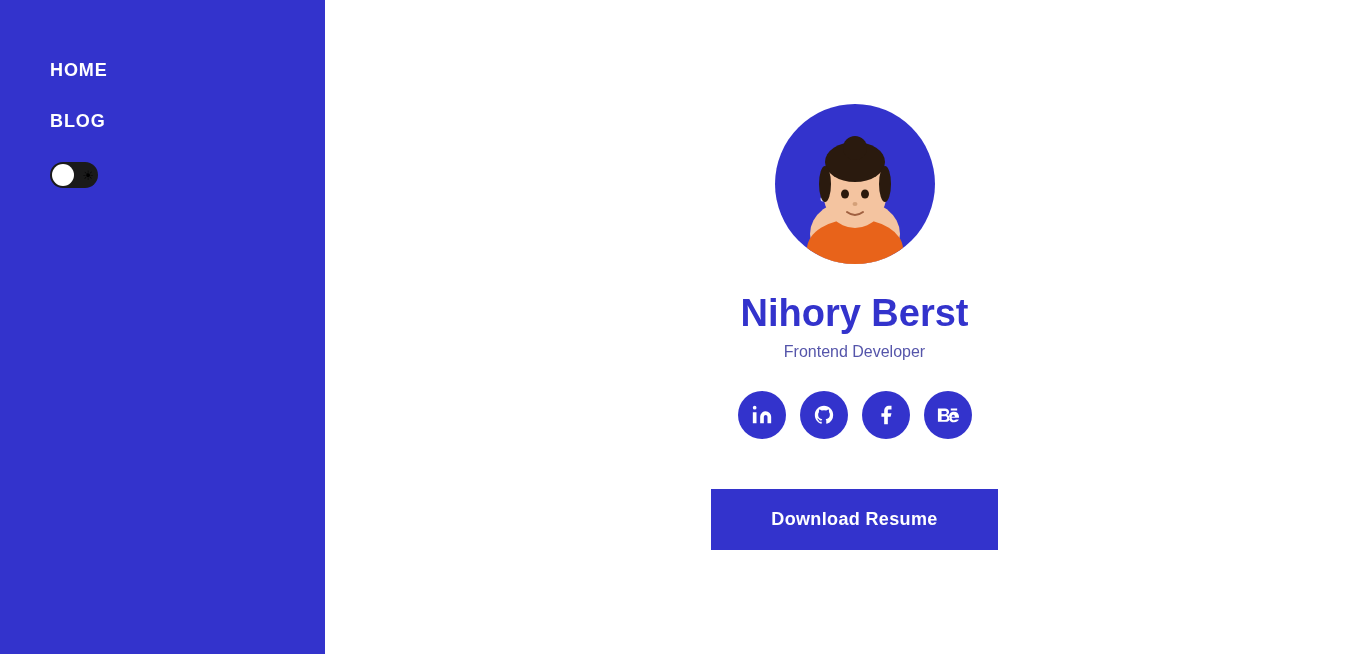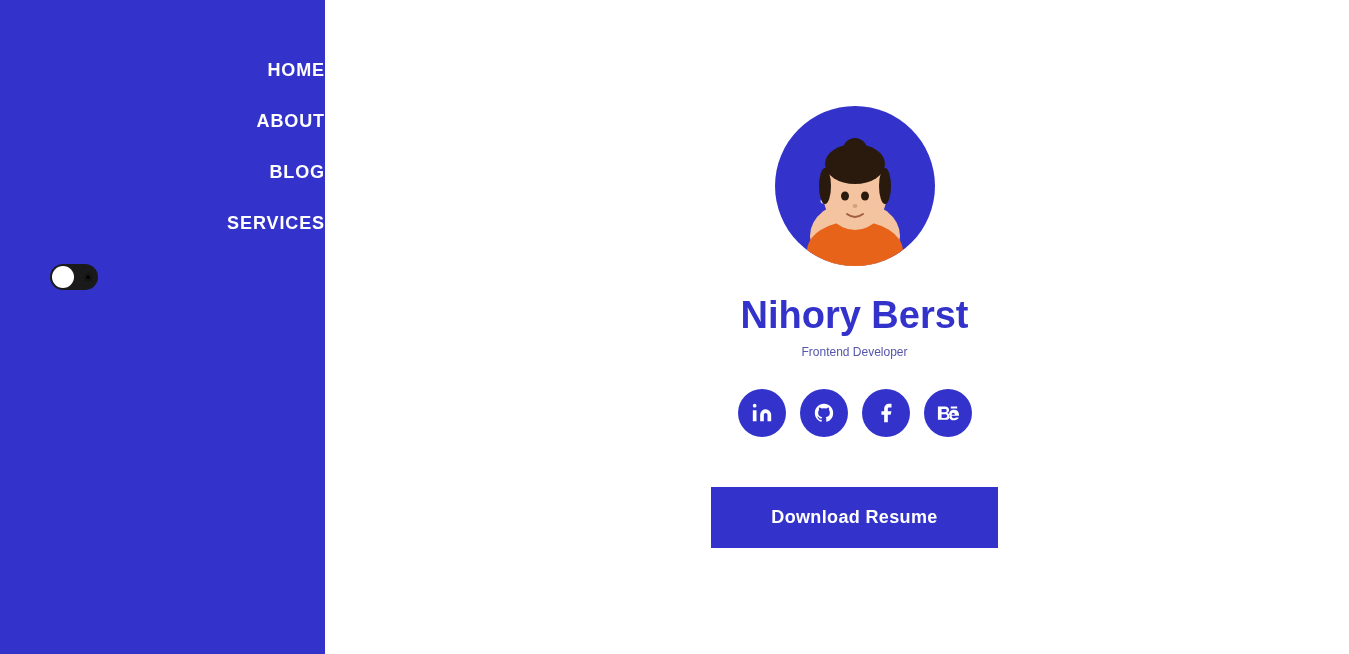--- a/index.html
+++ b/index.html
@@ -14,21 +14,20 @@
 
     
     .sidebar {
       width: 325px;
       min-width: 325px;
       background-color: #3333cc;
       display: flex;
       flex-direction: column;
       padding: 60px 0 40px 50px;
       height: 100%;
-      text-align: right;
     }
 
     .nav-list {
       list-style: none;
       display: flex;
       flex-direction: column;
       gap: 30px;
       flex: 1;
     }
 
@@ -109,21 +108,21 @@
 
     .profile-name {
       font-size: 38px;
       font-weight: 800;
       color: #3333cc;
       margin-bottom: 8px;
       text-align: center;
     }
 
     .profile-title {
-      font-size: 12px;
+      font-size: 16px;
       color: #5555aa;
       margin-bottom: 30px;
       text-align: right;
     }
 
     .social-icons {
       display: flex;
       gap: 14px;
       margin-bottom: 50px;
     }
@@ -156,23 +155,21 @@
       letter-spacing: 0.02em;
     }
   </style>
 </head>
 <body>
 
 <aside class="sidebar">
   <nav>
     <ul class="nav-list">
       <li class="nav-item">HOME</li>
-      <li class="nav-item">ABOUT</li>
       <li class="nav-item">BLOG</li>
-      <li class="nav-item">SERVICES</li>
     </ul>
   </nav>
 
   <div class="theme-toggle">
     <div class="toggle-track">
       <div class="toggle-knob"></div>
       <span class="toggle-sun">☀</span>
     </div>
   </div>
 </aside>

